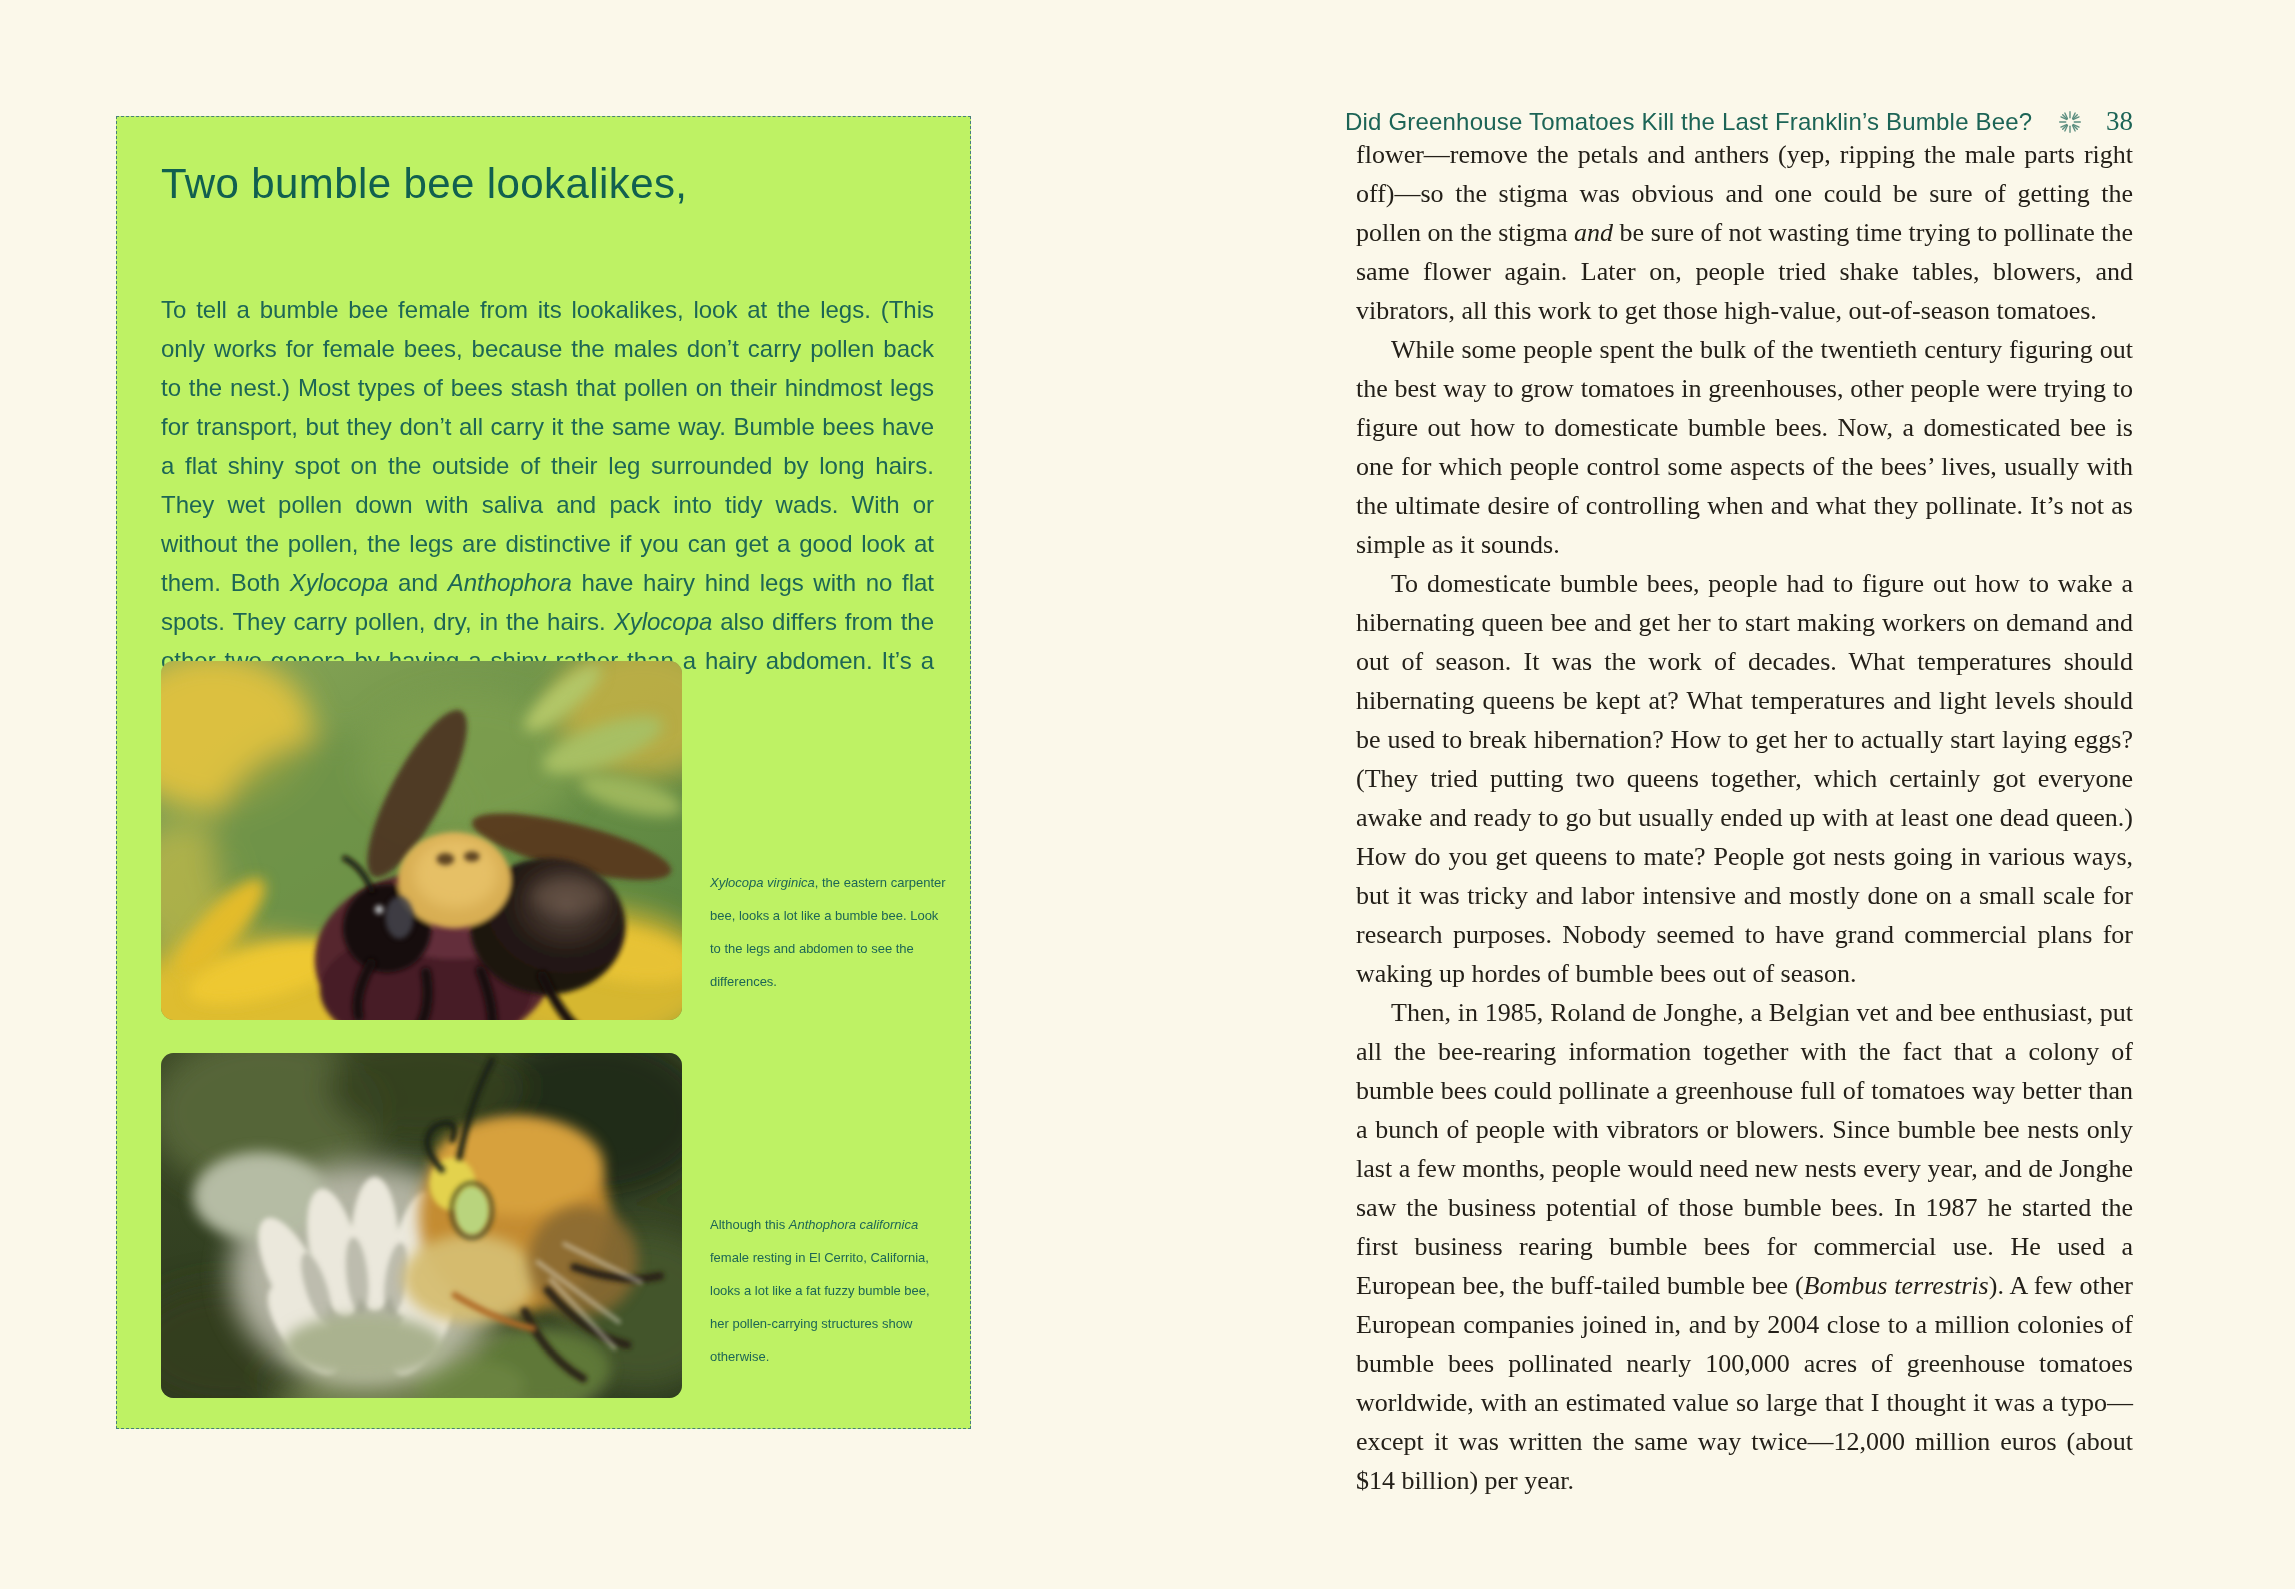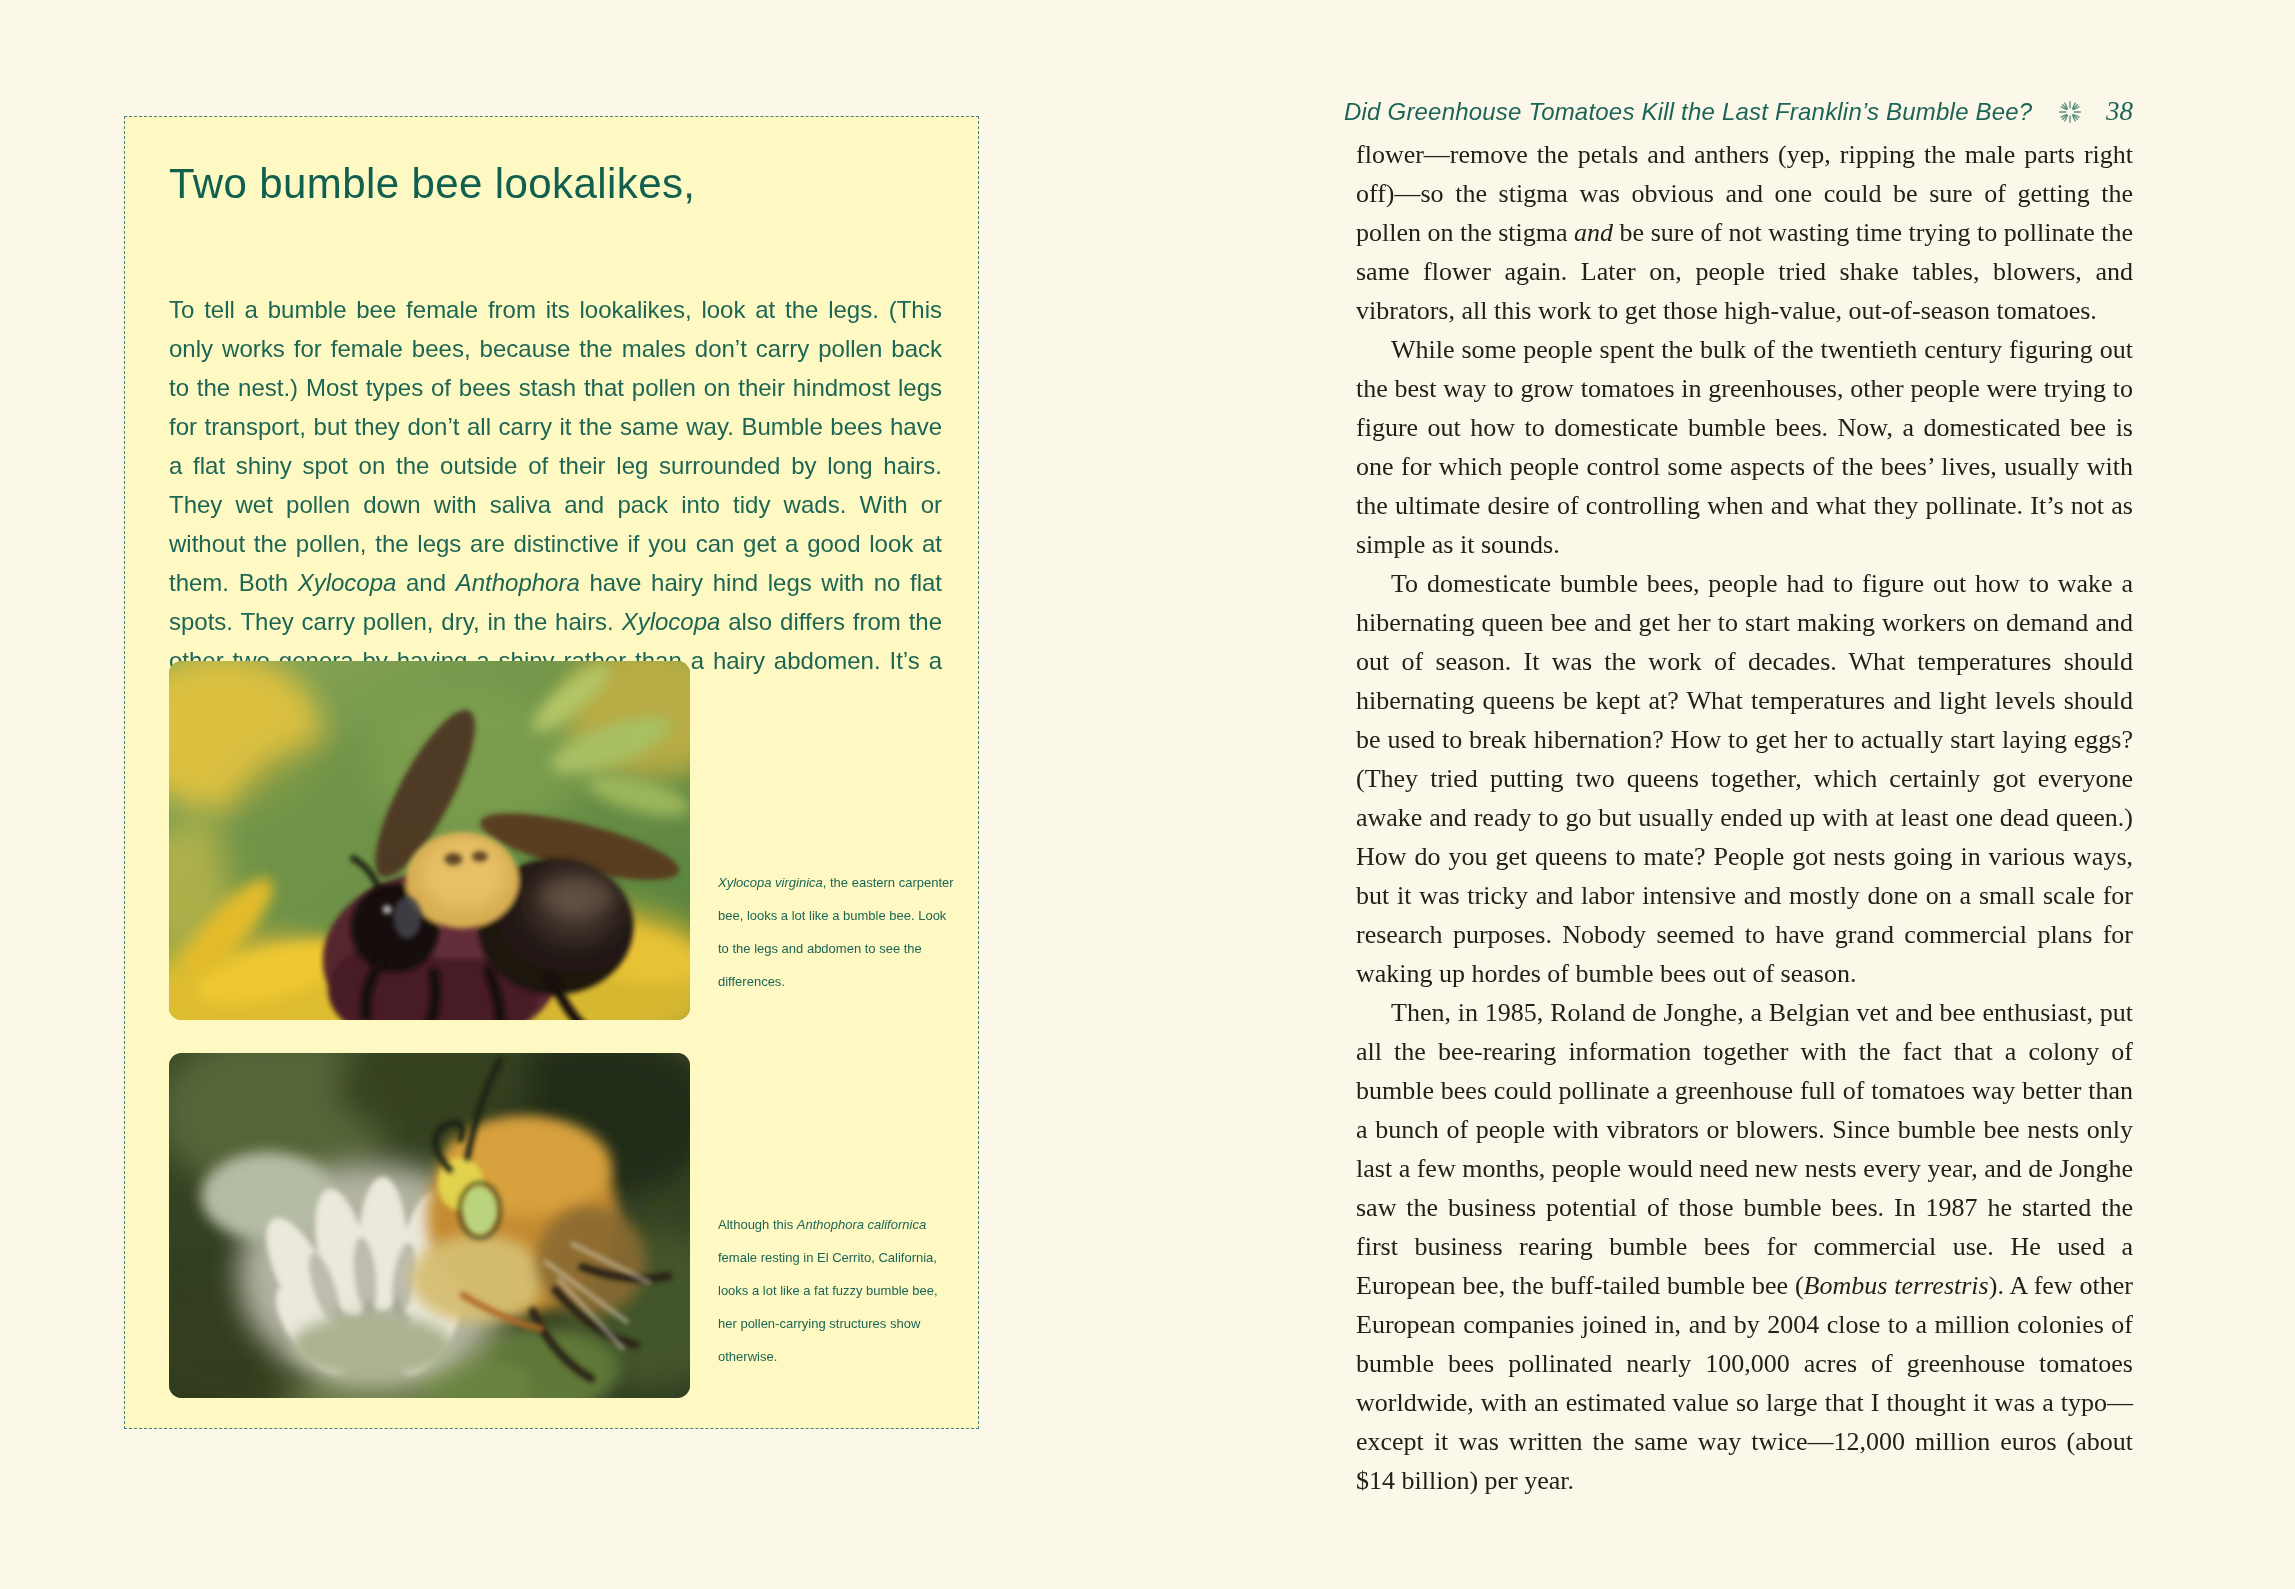--- a/index.html
+++ b/index.html
@@ -5,22 +5,22 @@
   html,body{margin:0;padding:0;background:#e8e4d4;}
   .spread{
     position:relative; width:2295px; height:1589px;
     background:#fbf8ea; overflow:hidden;
     font-family:"Liberation Sans", sans-serif;
   }
   .it{font-style:italic;}
 
   
   .sidebar-box{
-    position:absolute; left:124px; top:116px; width:855px; height:1313px;
-    background:#fef9c3; border:1.8px dashed #47807a; box-sizing:border-box;
+    position:absolute; left:116px; top:116px; width:855px; height:1313px;
+    background:#bef264; border:1.8px dashed #47807a; box-sizing:border-box;
   }
   .box-title{
     position:absolute; left:44px; top:39px; width:777px;
     font-size:42px; line-height:56px; font-weight:400;
     color:#11604f; letter-spacing:0.4px;
   }
   .box-body{
     position:absolute; left:44px; top:173px; width:773px;
     font-size:24px; line-height:39px; color:#1d6655;
     text-align:justify;
@@ -34,24 +34,23 @@
   .photo-2{top:936px; height:345px;}
   .caption{
     position:absolute; left:593px; width:237px;
     font-size:13px; line-height:33px; color:#1d6655; text-align:left;
   }
   .caption-1{top:749px;}
   .caption-2{top:1091px;}
 
   
   .running-header{
-    position:absolute; left:1356px; top:96px; width:777px;
+    position:absolute; left:1356px; top:106px; width:777px;
     display:flex; justify-content:flex-end; align-items:center;
     color:#1c6456;
-    font-style:italic;
   }
   .chapter-title{
     font-size:24px; font-weight:400; letter-spacing:0.2px; white-space:nowrap;
   }
   .ornament{ margin:0 24px 0 25.6px; width:24px; height:24px; flex:0 0 auto; }
   .folio{
     font-family:"Liberation Serif", serif; font-size:27px; font-weight:400;
   }
   .body-text{
     position:absolute; left:1356px; top:135px; width:777px;

